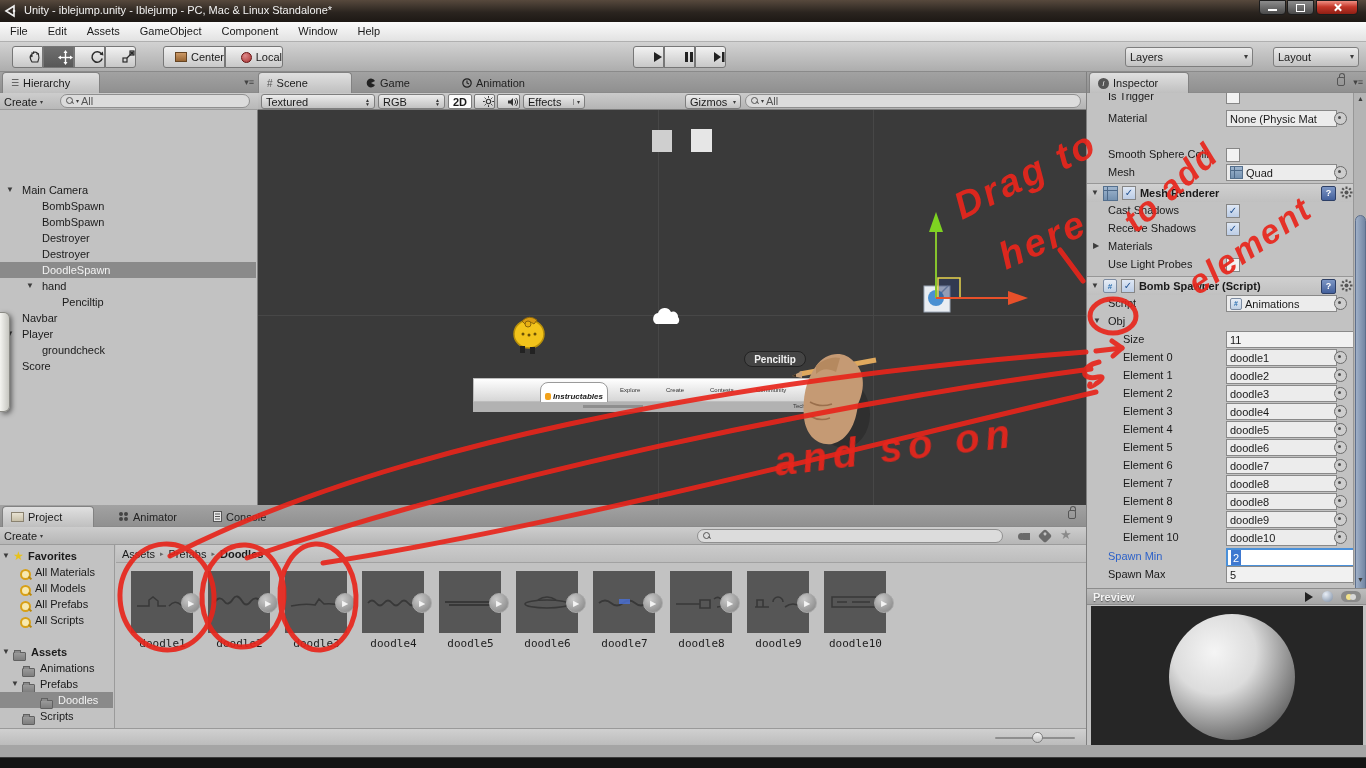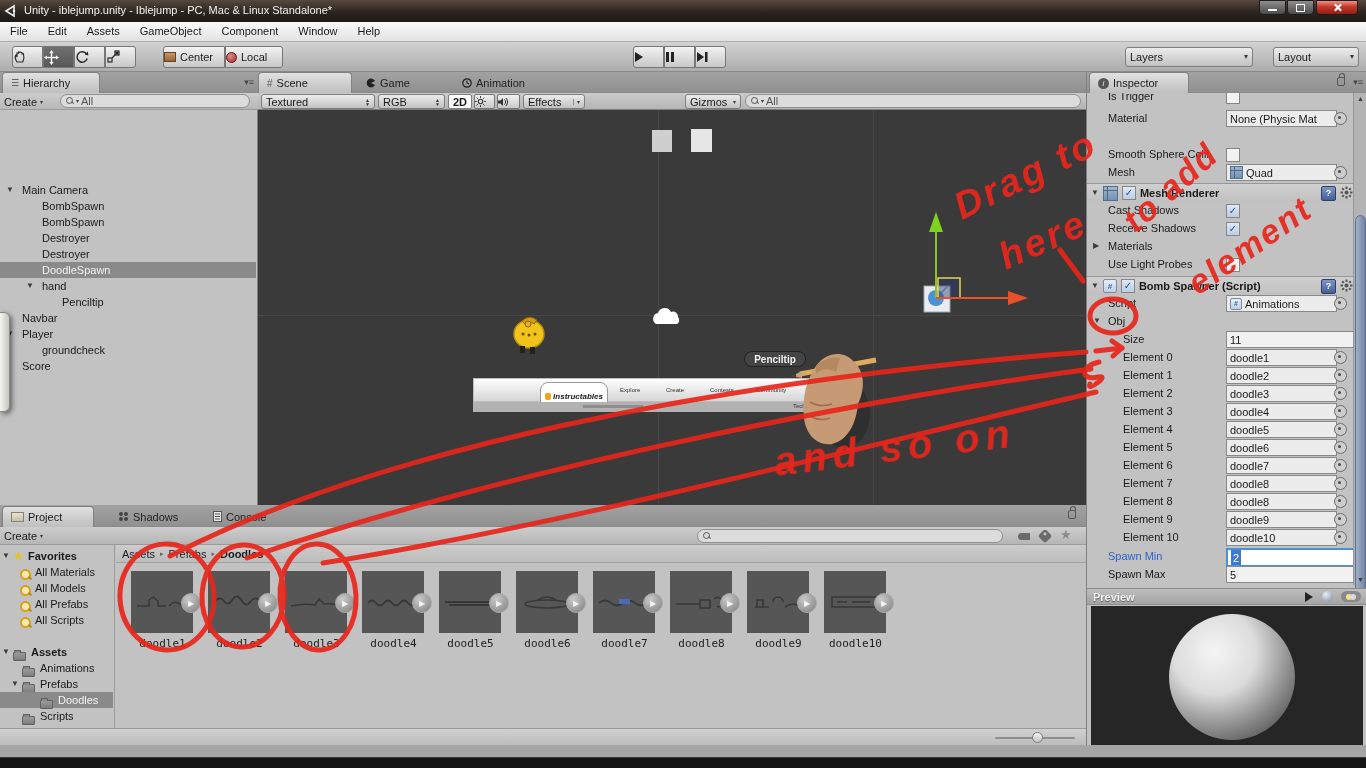--- a/index.html
+++ b/index.html
@@ -5,21 +5,21 @@
   html,body{margin:0;padding:0;background:#888}
   #app{position:relative;width:1366px;height:768px;overflow:hidden;
        font-family:"Liberation Sans","DejaVu Sans",sans-serif;font-size:11px;color:#1a1a1a;background:#a8a8a8}
   .a{position:absolute;box-sizing:border-box}
   .flex{display:flex;align-items:center}
   
   .titlebar{left:0;top:0;width:1366px;height:28px;background:linear-gradient(#57493d,#2a241f 45%,#15110e);color:#f2f2f2}
   .menubar{left:0;top:22px;width:1366px;height:20px;background:linear-gradient(#fbfbfb,#e2e2e2);border-bottom:1px solid #b0b0b0}
   .menubar span{padding:3px 10px;display:inline-block}
   .toolbar{left:0;top:42px;width:1366px;height:30px;background:linear-gradient(#d2d2d2,#adadad);border-bottom:1px solid #8a8a8a}
-  .toolbtn{height:22px;background:linear-gradient(#f2f2f2,#c8c8c8);border:1px solid #777;display:flex;align-items:center;justify-content:flex-start}
+  .toolbtn{height:22px;background:linear-gradient(#f2f2f2,#c8c8c8);border:1px solid #777;display:flex;align-items:center;justify-content:flex-end}
   .toolbtn.sel{background:linear-gradient(#6f6f6f,#585858)}
   .winbtn{width:27px;height:15px;border:1px solid #1c1c1c;border-radius:0 0 4px 4px;background:linear-gradient(#8d8d8d,#4a4a4a);display:flex;align-items:center;justify-content:center}
   .winbtn.close{width:42px;background:linear-gradient(#f09084,#c4372a 45%,#8e1f14)}
   
   .tabstrip{background:linear-gradient(#a2a2a2,#909090);border-bottom:1px solid #8a8a8a}
   .tab-sel{background:linear-gradient(#e0e0e0,#bfbfbf);border:1px solid #828282;border-bottom:none;border-radius:4px 4px 0 0;height:21px;display:flex;align-items:center;padding:0 8px;gap:4px}
   .tab-uns{height:21px;display:flex;align-items:center;padding:0 8px;gap:4px;color:#222}
   .pill{background:#dcdcdc;border:1px solid #8f8f8f;border-radius:8px;display:flex;align-items:center;gap:2px;padding:0 5px}
   .dd{background:linear-gradient(#ececec,#c2c2c2);border:1px solid #7e7e7e;border-radius:3px;display:flex;align-items:center;padding:0 4px;justify-content:space-between}
   .mag{width:8px;height:8px;position:relative;flex:0 0 auto}
@@ -594,21 +594,21 @@
         <span style="width:11px;height:8px;background:linear-gradient(#e8e2d2,#c8c0a8);border:1px solid #8a8270"></span>
         <span>Project</span>
       </div>
       <div class="tab-uns a" style="left:110px;top:1px">
         <svg width="11" height="11" viewBox="0 0 11 11">
             <circle cx="3" cy="3" r="2" fill="#444"></circle>
             <circle cx="8" cy="3" r="2" fill="#444"></circle>
             <circle cx="3" cy="8" r="2" fill="#444"></circle>
             <circle cx="8" cy="8" r="2" fill="#444"></circle>
           </svg>
-        <span>Shadows</span>
+        <span>Animator</span>
       </div>
       <div class="tab-uns a" style="left:205px;top:1px">
         <svg width="9" height="11" viewBox="0 0 9 11">
             <rect x="0.5" y="0.5" width="8" height="10" fill="#e8e8e8" stroke="#555"></rect>
             <line x1="2" y1="3" x2="7" y2="3" stroke="#555"></line>
             <line x1="2" y1="5.5" x2="7" y2="5.5" stroke="#555"></line>
             <line x1="2" y1="8" x2="7" y2="8" stroke="#555"></line>
           </svg>
         <span>Console</span>
       </div>

